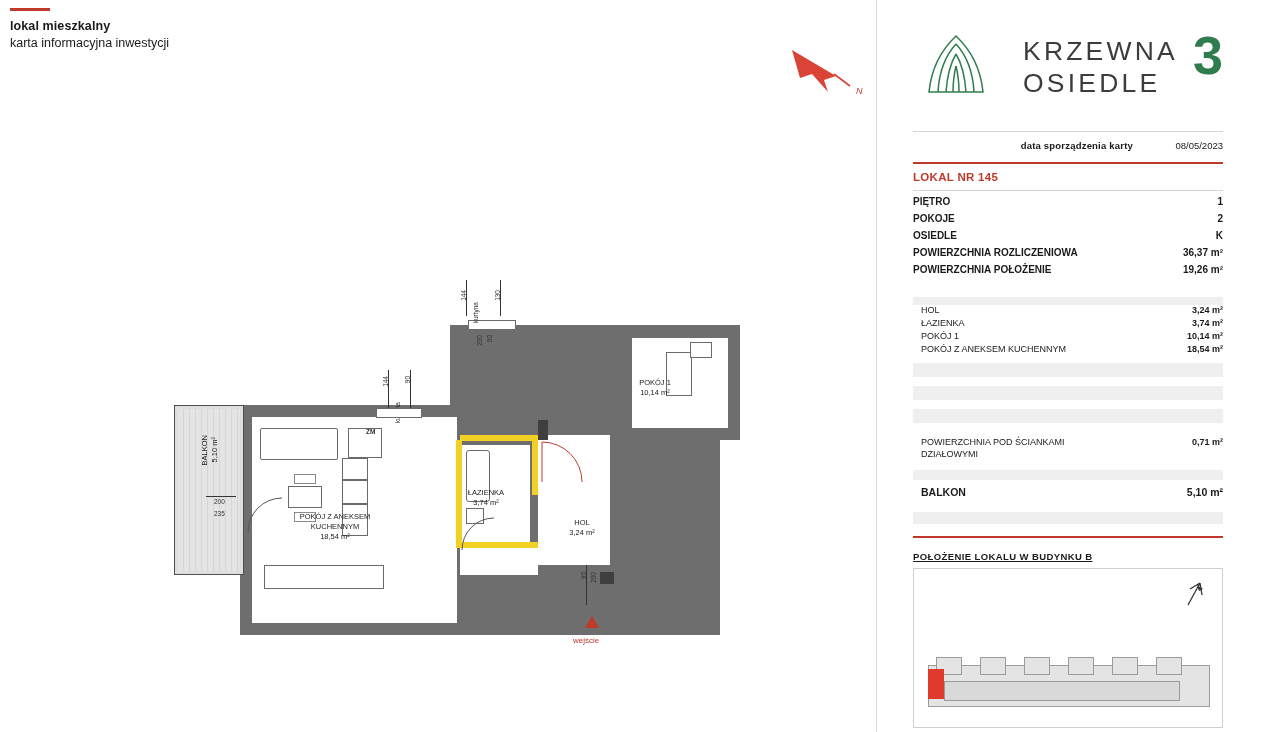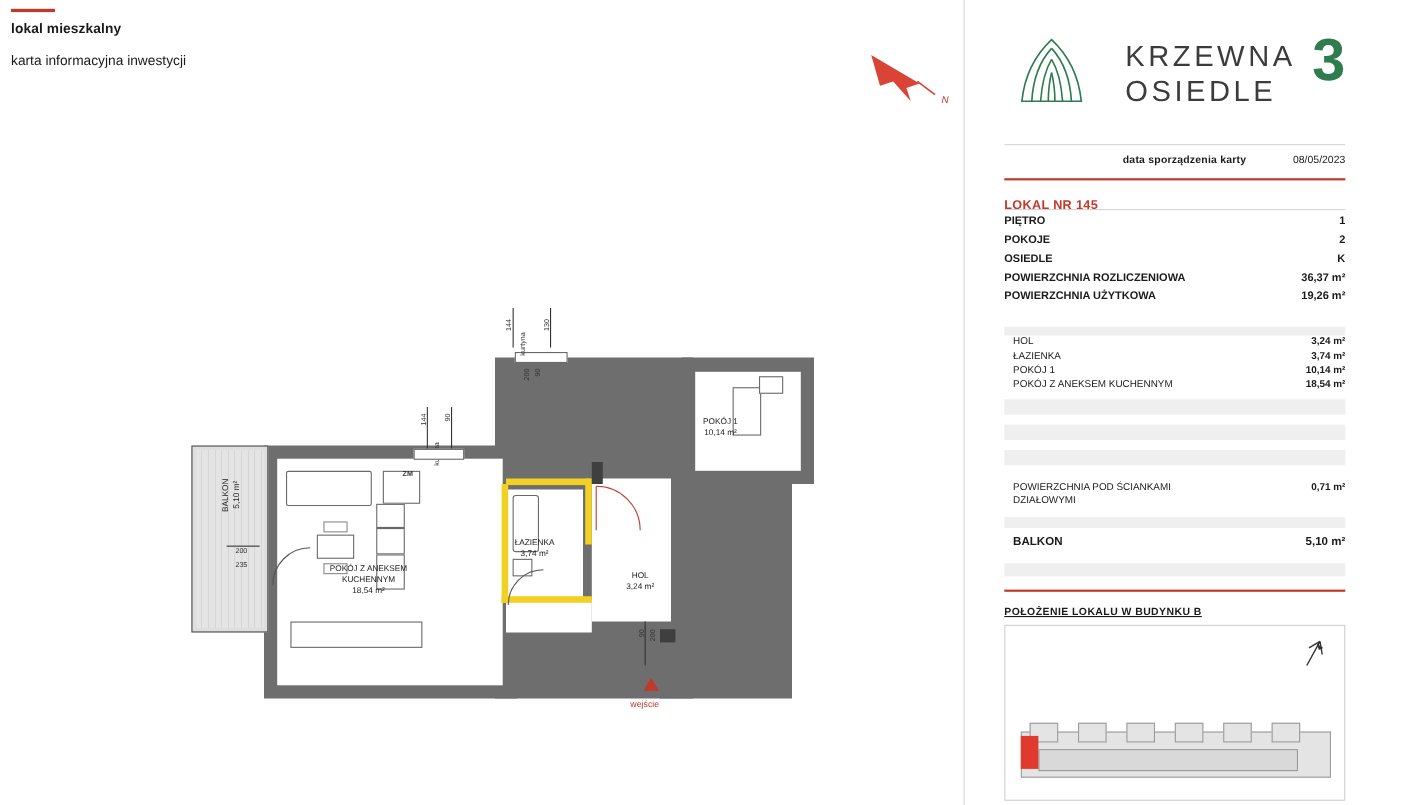--- a/index.html
+++ b/index.html
@@ -13,21 +13,21 @@
     position:relative;
   }
   
   #left-pane{
     position:absolute; left:0; top:0; width:908px; height:732px;
     background:#ffffff;
   }
   #doc-header{ position:absolute; left:10px; top:8px; }
   #doc-header .rule{ width:40px; height:2.5px; background:#c0392b; margin-bottom:8px;}
   #doc-title{ font-size:12.5px; font-weight:bold; letter-spacing:.1px; }
-  #doc-subtitle{ font-size:12.5px; font-weight:normal; margin-top:15px;}
+  #doc-subtitle{ font-size:12.5px; font-weight:normal; margin-top:3px;}
 
   
   #compass{ position:absolute; left:788px; top:38px; width:90px; height:70px;}
   #compass .n-label{ position:absolute; left:68px; top:48px; font-size:9px; color:#c0392b; font-style:italic;}
 
   
   #legend{ position:absolute; left:10px; top:672px; }
   #legend-title{ font-size:11px; font-weight:bold; letter-spacing:.3px;}
   .legend-row{ display:flex; align-items:center; margin-top:7px; }
   .legend-swatch{ width:30px; height:7px; margin-right:9px; }
@@ -62,21 +62,21 @@
   #brand-line2{ font-size:26.5px; letter-spacing:3.2px; color:#3c3c3c; font-weight:normal; margin-top:1px;}
   #brand-num{ position:absolute; right:0px; top:-4px; font-size:54px; color:#2f7d4f; font-weight:bold; line-height:1;}
 
   .hr-red{ height:1.6px; background:#c0392b; }
   .hr-grey{ height:1px; background:#d5d5d5; }
 
   #date-row{ position:absolute; left:36px; top:140px; width:310px; font-size:9.5px; }
   #date-row .lbl{ position:absolute; right:90px; font-weight:bold; letter-spacing:.2px;}
   #date-row .val{ position:absolute; right:0; }
 
-  #lokal-nr{ position:absolute; left:36px; top:171px; font-size:11.5px; font-weight:bold; color:#c0392b; letter-spacing:.3px;margin-top:10px;}
+  #lokal-nr{ position:absolute; left:36px; top:171px; font-size:11.5px; font-weight:bold; color:#c0392b; letter-spacing:.3px;}
 
   #main-table{ position:absolute; left:36px; top:196px; width:310px; }
   .mt-row{ position:relative; height:17px; font-size:10px; font-weight:bold; }
   .mt-row .k{ position:absolute; left:0; }
   .mt-row .v{ position:absolute; right:0; }
 
   #rooms-table{ position:absolute; left:36px; top:305px; width:310px; }
   .rt-row{ position:relative; height:13px; font-size:9px; }
   .rt-row .k{ position:absolute; left:8px; }
   .rt-row .v{ position:absolute; right:0; font-weight:bold; }
@@ -267,21 +267,21 @@
     </div>
     <div class="mt-row">
       <span class="k">OSIEDLE</span>
       <span class="v">K</span>
     </div>
     <div class="mt-row">
       <span class="k">POWIERZCHNIA ROZLICZENIOWA</span>
       <span class="v">36,37 m²</span>
     </div>
     <div class="mt-row">
-      <span class="k">POWIERZCHNIA UŻYTKOWA</span>
+      <span class="k">POWIERZCHNIA POŁOŻENIE</span>
       <span class="v">19,26 m²</span>
     </div>
   </div>
 
   <div class="band" style="top:297px; height:8px;"></div>
 
   <div id="rooms-table">
     <div class="rt-row">
       <span class="k">HOL</span>
       <span class="v">3,24 m²</span>

